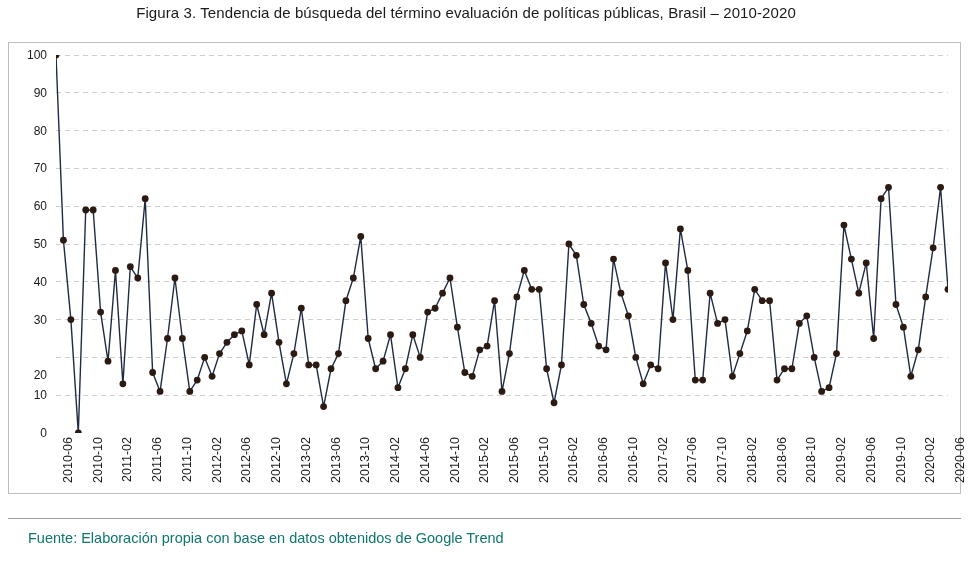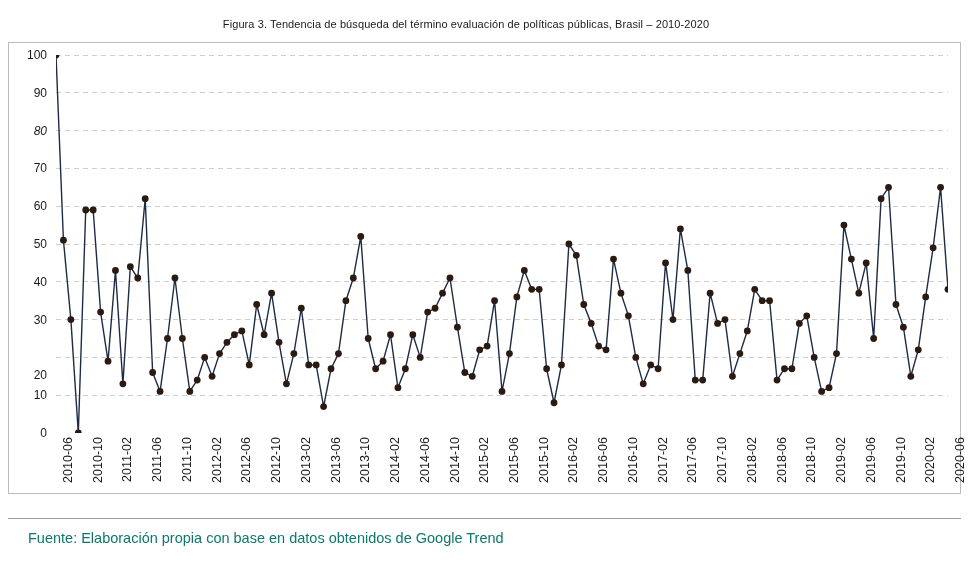--- a/index.html
+++ b/index.html
@@ -16,24 +16,24 @@
   }
   #figure {
     position: relative;
     width: 969px;
     height: 564px;
     box-sizing: border-box;
   }
   #fig-title {
     position: absolute;
     left: 0;
-    top: 18px;
+    top: 4px;
     width: 932px;
     text-align: center;
-    font-size: 11px;
+    font-size: 15px;
     color: #1a1a1a;
     letter-spacing: 0.1px;
   }
   #plot-frame {
     position: absolute;
     left: 8px;
     top: 42px;
     width: 953px;
     height: 452px;
     border: 1px solid #bdbdbd;
@@ -108,21 +108,21 @@
 
     <div id="y-axis-labels">
         <div class="y-tick-label" style="top: 390px;">0</div>
         <div class="y-tick-label" style="top: 352.2px; text-align: right;">10</div>
         <div class="y-tick-label" style="top: 307px; margin-top: 25px;">20</div>
         <div class="y-tick-label" style="top: 276.6px;">30</div>
         <div class="y-tick-label" style="top: 238.8px;">40</div>
         <div class="y-tick-label" style="top: 201px;">50</div>
         <div class="y-tick-label" style="top: 163.2px;">60</div>
         <div class="y-tick-label" style="top: 125.4px;">70</div>
-        <div class="y-tick-label" style="top: 87.6px; font-style: italic;">80</div>
+        <div class="y-tick-label" style="top: 87.6px;">80</div>
         <div class="y-tick-label" style="top: 49.8px;">90</div>
         <div class="y-tick-label" style="top: 12px;">100</div>
       </div>
 
     <div id="plot-area">
       <svg class="chart-svg" id="chart-svg" width="892" height="378" viewBox="0 0 892 378" preserveAspectRatio="none">
           <g>
             <line x1="0" x2="892" y1="378" y2="378" stroke="#cfcfcf" stroke-width="1" stroke-dasharray="5,4" shape-rendering="crispEdges"></line>
             <line x1="0" x2="892" y1="340.2" y2="340.2" stroke="#cfcfcf" stroke-width="1" stroke-dasharray="5,4" shape-rendering="crispEdges"></line>
             <line x1="0" x2="892" y1="302.4" y2="302.4" stroke="#cfcfcf" stroke-width="1" stroke-dasharray="5,4" shape-rendering="crispEdges"></line>

